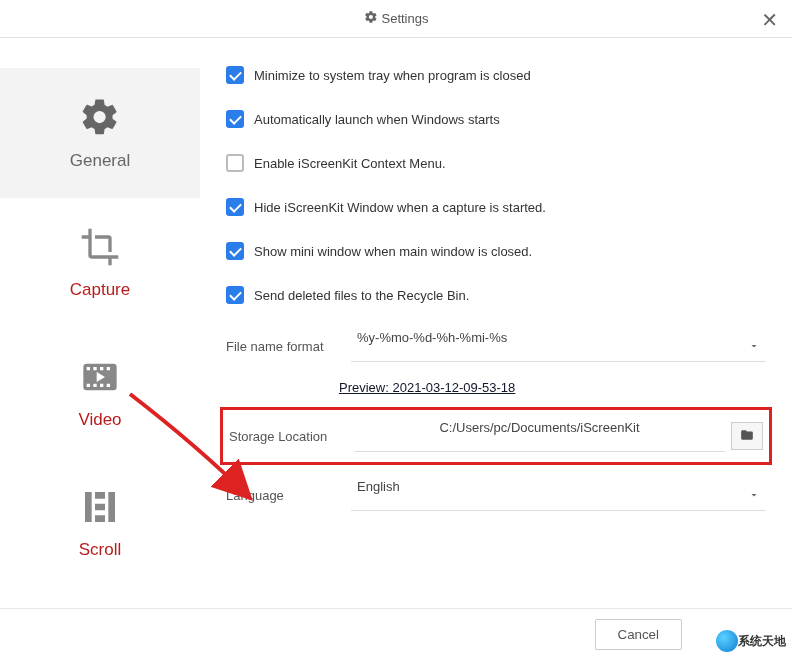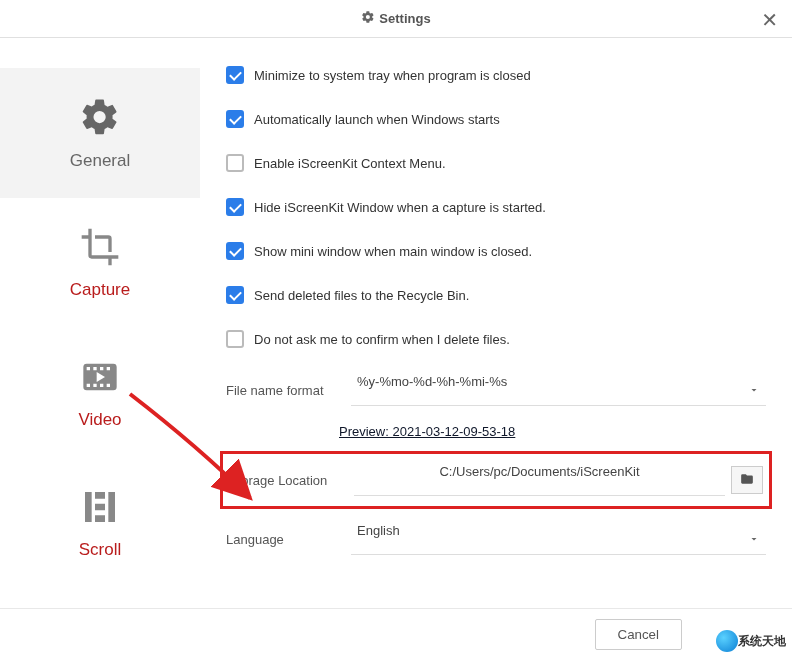--- a/index.html
+++ b/index.html
@@ -1,19 +1,19 @@
 <!DOCTYPE html>
 <html><head>
 <meta charset="utf-8">
 <style>
 * { box-sizing: border-box; margin: 0; padding: 0; }
 body { font-family: -apple-system, "Segoe UI", Arial, sans-serif; font-size: 13px; color: #333; background: #fff; width: 792px; height: 660px; overflow: hidden; position: relative; }
 
 .titlebar { height: 38px; border-bottom: 1px solid #e0e0e0; display: flex; align-items: center; justify-content: center; position: relative; }
-.titlebar .title-wrap { display: flex; align-items: center; gap: 4px; font-weight: 700; color: #555; }
+.titlebar .title-wrap { display: flex; align-items: center; gap: 4px; font-weight: 400; color: #555; }
 .titlebar .close { position: absolute; right: 14px; top: 8px; font-size: 20px; color: #666; cursor: pointer; }
 
 .content { display: flex; height: 570px; }
 
 .sidebar { width: 200px; background: #fff; display: flex; flex-direction: column; padding-top: 30px; }
 .sidebar-item { display: flex; flex-direction: column; align-items: center; justify-content: center; height: 130px; gap: 10px; cursor: pointer; color: #b91c1c; }
 .sidebar-item.active { background: #f3f3f3; color: #666; }
 .sidebar-item .lbl { font-size: 17px; text-align: center; }
 .sidebar-item .gear svg, .sidebar-item .crop svg, .sidebar-item .play svg, .sidebar-item .scroll svg { fill: #888; }
 .sidebar-item.active svg { fill: #666; }
@@ -113,24 +113,20 @@
       <span>Hide iScreenKit Window when a capture is started.</span>
     </div>
     <div class="check-row">
       <span class="chk checked"></span>
       <span>Show mini window when main window is closed.</span>
     </div>
     <div class="check-row">
       <span class="chk checked"></span>
       <span>Send deleted files to the Recycle Bin.</span>
     </div>
-    <div class="check-row">
-      <span class="chk"></span>
-      <span>Do not ask me to confirm when I delete files.</span>
-    </div>
 
     <div class="form-row">
       <div class="flabel">File name format</div>
       <div class="fcontrol">
         <span>%y-%mo-%d-%h-%mi-%s</span>
         <span class="chevron">
           <svg width="12" height="12" viewBox="0 0 24 24">
               <path fill="#666" d="M7 10l5 5 5-5z"></path>
             </svg>
         </span>

